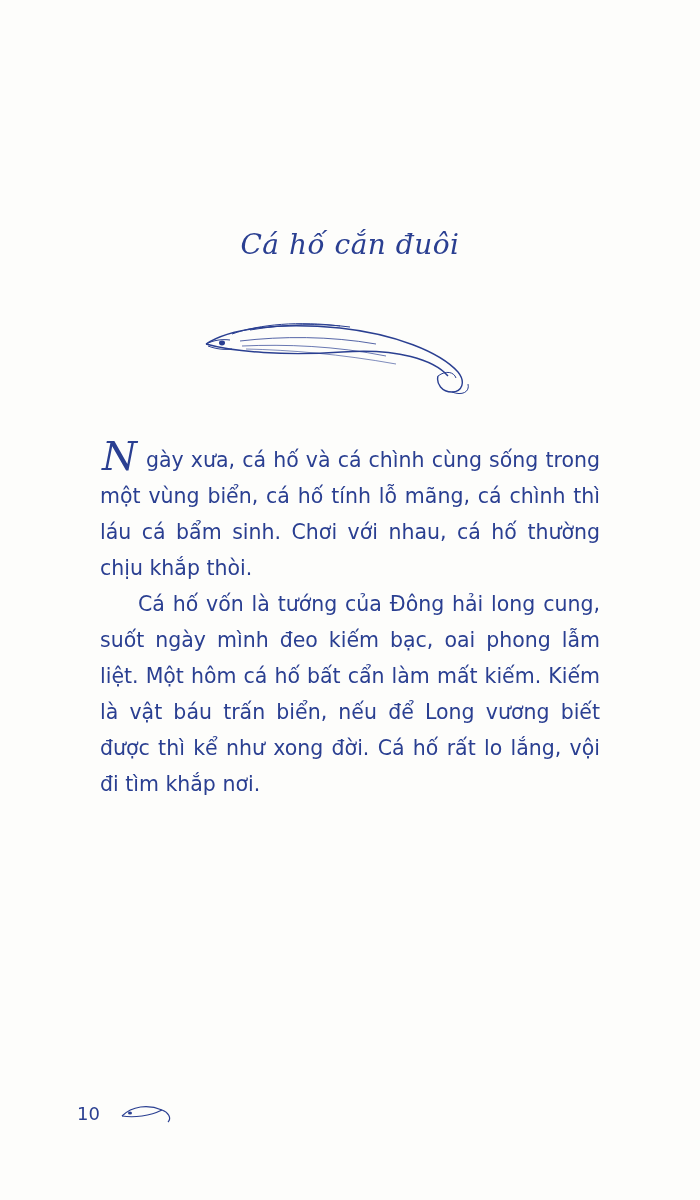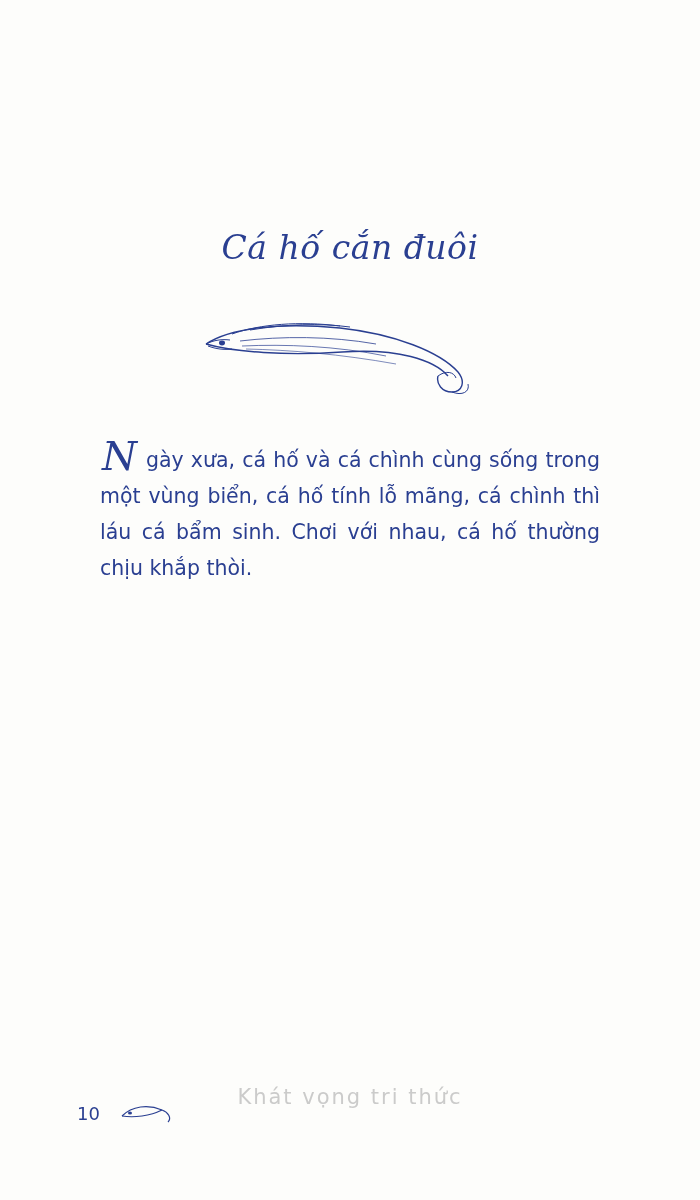--- a/index.html
+++ b/index.html
@@ -24,21 +24,21 @@
 
   
   .chapter-title {
     position: absolute;
     top: 228px;
     left: 0;
     width: 700px;
     text-align: center;
     font-family: "DejaVu Serif", serif;
     font-style: italic;
-    font-size: 33px;
+    font-size: 28px;
     letter-spacing: 0.5px;
     color: #2a3f91;
   }
 
   
   .illustration {
     position: absolute;
     top: 300px;
     left: 0;
     width: 700px;
@@ -155,32 +155,32 @@
         <path d="M56 49 C 100 50, 150 54, 206 64" opacity="0.6"></path>
 
         <path d="M262 92 C 272 96, 280 92, 278 84"></path>
         <path d="M248 76 C 256 70, 264 72, 266 78"></path>
       </g>
     </svg>
   </div>
 
   <div class="body-text">
     <p class="first"><span class="dropcap-wrap"><span class="dropcap">N</span></span><span>gày xưa, cá hố và cá chình cùng sống trong một vùng biển, cá hố tính lỗ mãng, cá chình thì láu cá bẩm sinh. Chơi với nhau, cá hố thường chịu khắp thòi.</span></p>
+    <p>Cá hố vốn là tướng của Đông hải long cung, suốt ngày mình đeo kiếm bạc, oai phong lẫm liệt. Một hôm cá hố bất cẩn làm mất kiếm. Kiếm là vật báu trấn biển, nếu để Long vương biết được thì kể như xong đời. Cá hố rất lo lắng, vội đi tìm khắp nơi.</p>
   </div>
 
   <div class="page-number">10</div>
 
   <div class="footer-orn">
     <svg width="60" height="32" viewBox="0 0 60 32" xmlns="http://www.w3.org/2000/svg">
       <g stroke="#2a3f91" fill="none" stroke-width="1.2">
         <path d="M4 18 C 14 8, 30 6, 44 12"></path>
         <path d="M4 18 C 16 20, 32 18, 44 12"></path>
         <path d="M44 12 C 50 14, 54 20, 50 24"></path>
         <ellipse cx="12" cy="15" rx="2" ry="1.6" fill="#2a3f91" stroke="none"></ellipse>
       </g>
     </svg>
   </div>
 
   <div class="watermark">
-    <div class="wm-sub">Khát vọng tri thức</div>
   </div>
 
 </div>
 
 </body></html>

